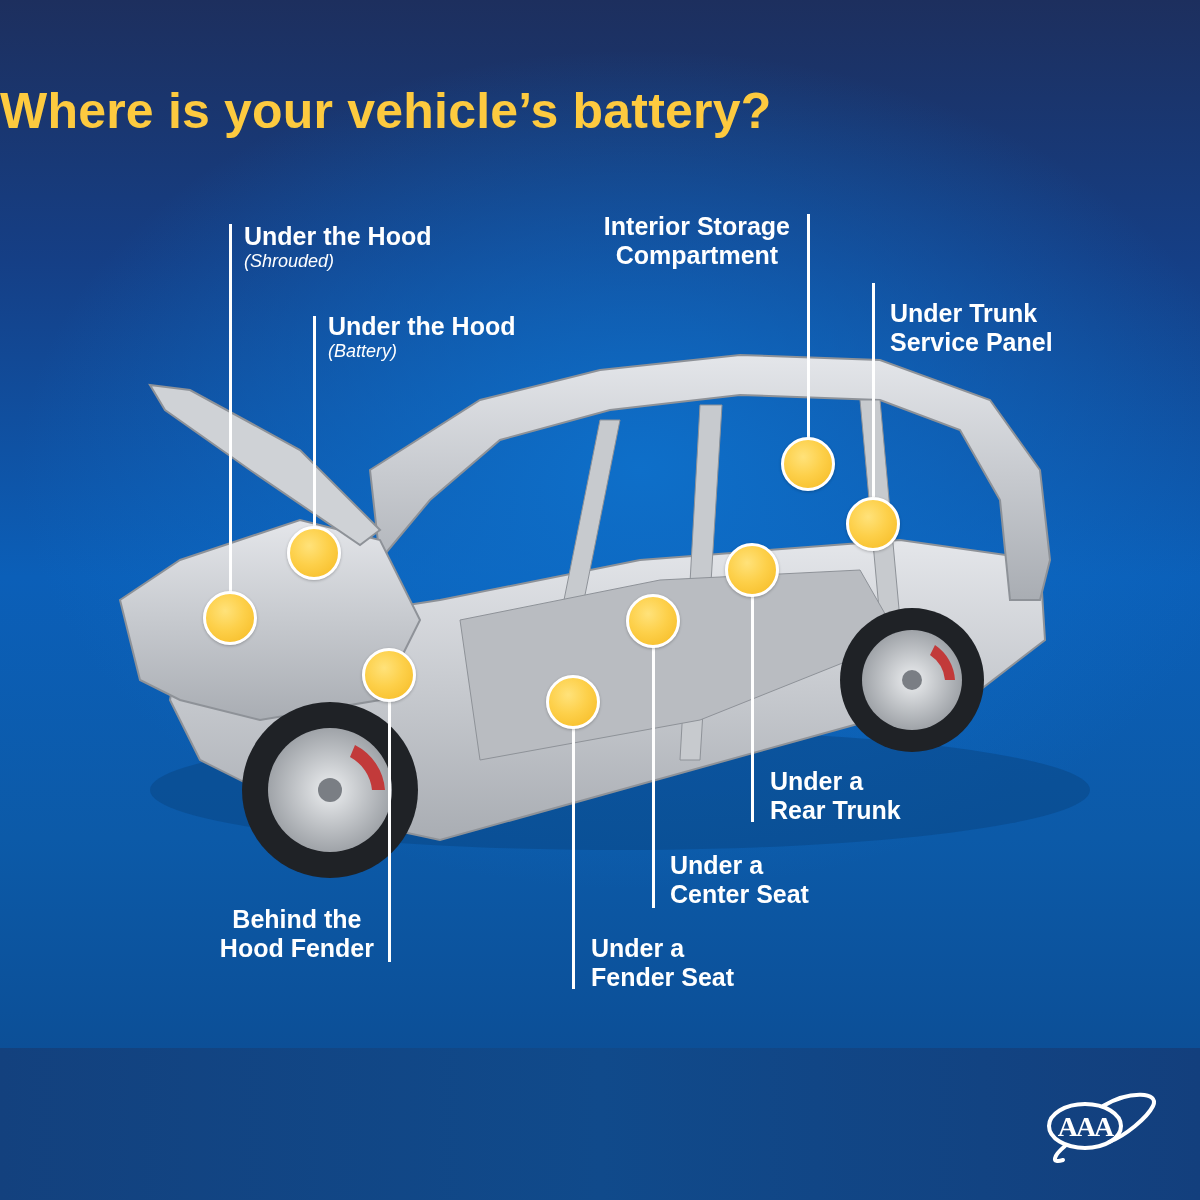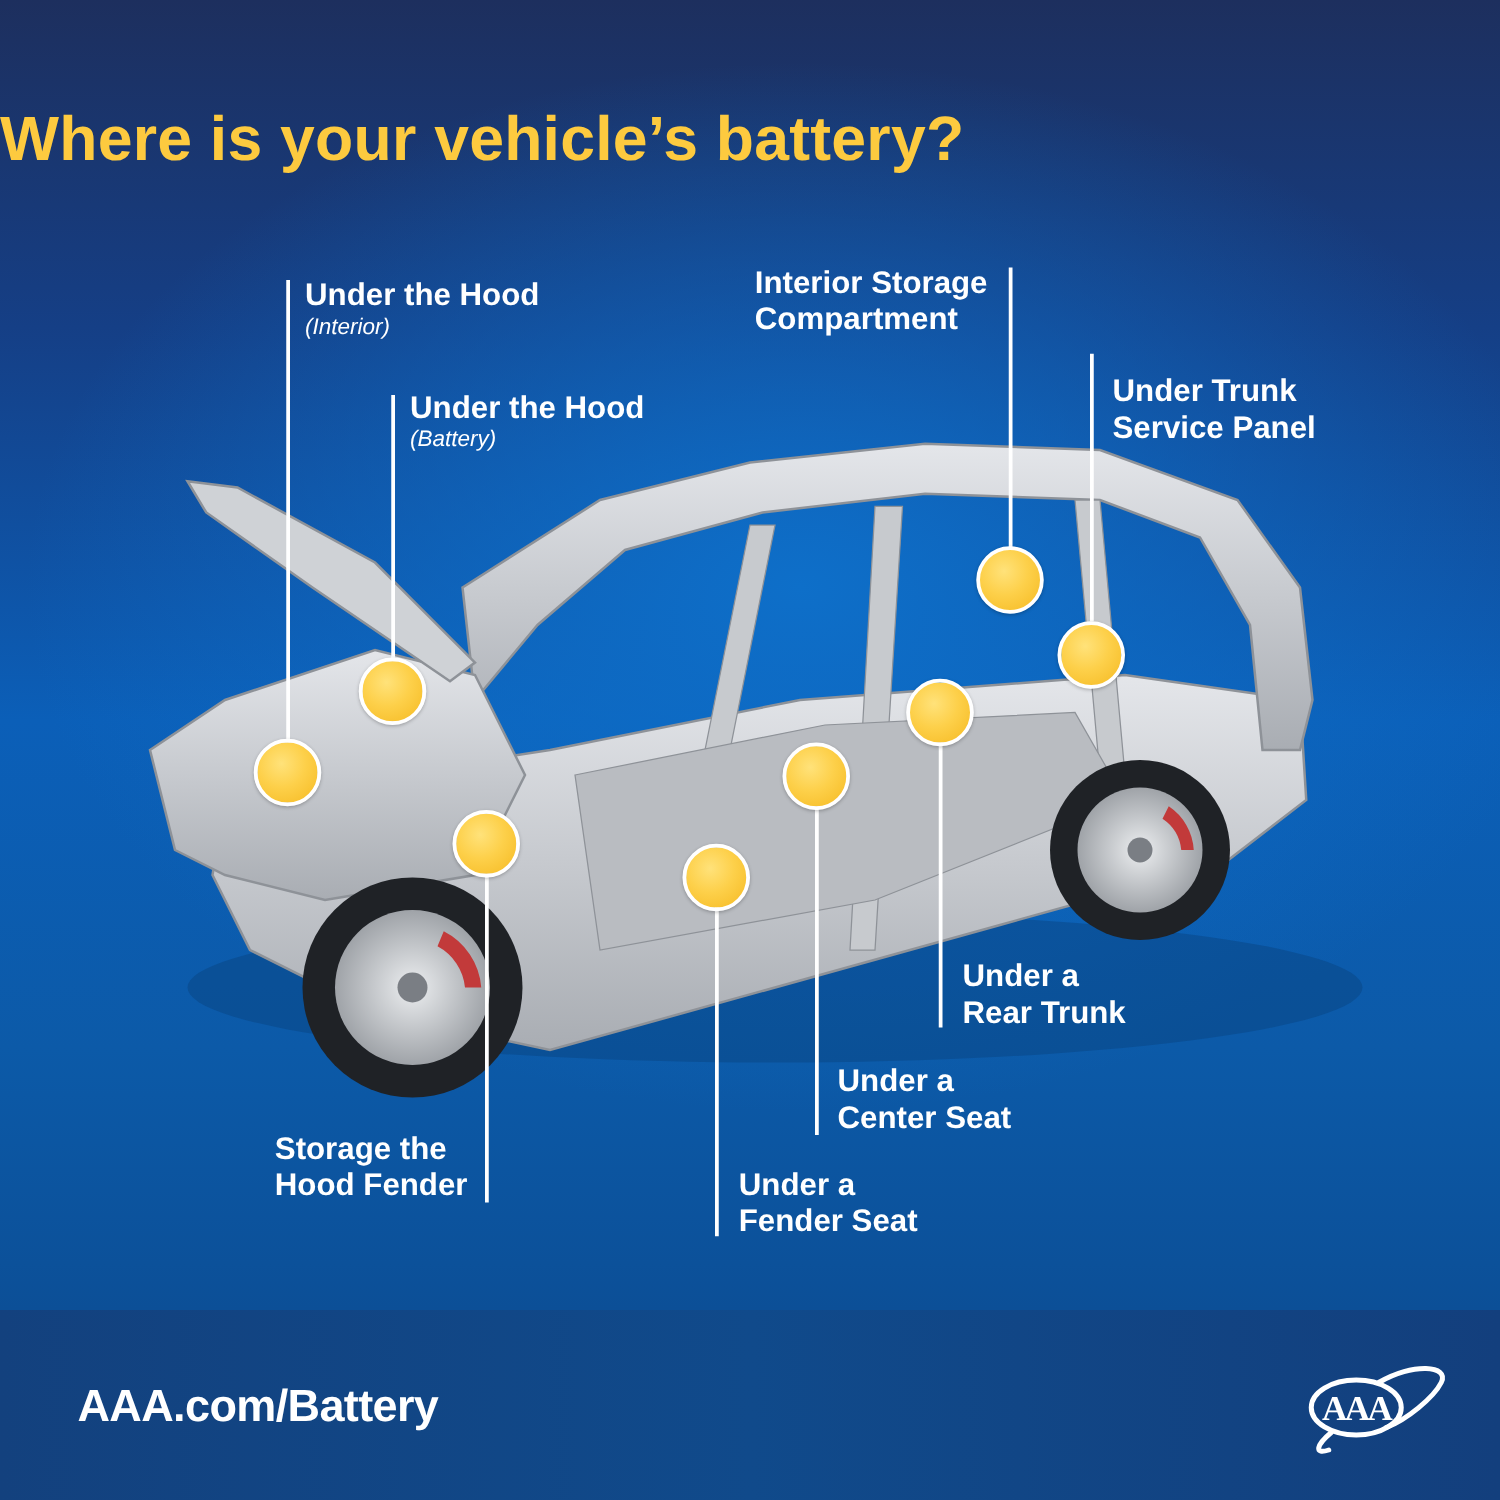--- a/index.html
+++ b/index.html
@@ -31,21 +31,21 @@
       line-height: 29px;
       white-space: nowrap;
     }
     .label .sub {
       display: block;
       font-weight: 400;
       font-style: italic;
       font-size: 18px;
       line-height: 20px;
     }
-    .label.right { text-align: left; }
+    .label.right { text-align: center; }
     .vline {
       position: absolute; width: 3px; background: #ffffff;
     }
     .marker {
       position: absolute; width: 54px; height: 54px; border-radius: 50%;
       border: 3px solid #ffffff;
       background: radial-gradient(circle at 40% 35%, #ffe27a 0%, #fdd04a 45%, #f5b921 100%);
       box-shadow: 0 1px 3px rgba(0,0,0,0.25);
     }
     .car { position: absolute; left: 0; top: 0; width: 1200px; height: 1048px; }
@@ -119,52 +119,51 @@
 <div class="marker" style="left:287px; top:526px;"></div>
 <div class="marker" style="left:781px; top:437px;"></div>
 <div class="marker" style="left:846px; top:497px;"></div>
 <div class="marker" style="left:362px; top:648px;"></div>
 <div class="marker" style="left:546px; top:675px;"></div>
 <div class="marker" style="left:626px; top:594px;"></div>
 <div class="marker" style="left:725px; top:543px;"></div>
 
 <div class="label" style="left:244px; top:222px;">
   <span>Under the Hood</span>
-  <span class="sub">(Interior)</span>
+  <span class="sub">(Shrouded)</span>
 </div>
 <div class="label" style="left:328px; top:312px;">
   <span>Under the Hood</span>
   <span class="sub">(Battery)</span>
 </div>
 <div class="label right" style="right:410px; top:212px;">
   <div>Interior Storage</div>
   <div>Compartment</div>
 </div>
 <div class="label" style="left:890px; top:282px;margin-top:17px;">
   <div>Under Trunk</div>
   <div>Service Panel</div>
 </div>
 <div class="label right" style="right:826px; top:905px;">
-  <div>Storage the</div>
+  <div>Behind the</div>
   <div>Hood Fender</div>
 </div>
 <div class="label" style="left:591px; top:934px;">
   <div>Under a</div>
   <div>Fender Seat</div>
 </div>
 <div class="label" style="left:670px; top:851px;">
   <div>Under a</div>
   <div>Center Seat</div>
 </div>
 <div class="label" style="left:770px; top:767px;">
   <div>Under a</div>
   <div>Rear Trunk</div>
 </div>
 
 <div class="footer">
-  <div class="footer-url">AAA.com/Battery</div>
   <svg class="logo" viewBox="0 0 125 80">
     <ellipse cx="50" cy="38" rx="36" ry="22" fill="none" stroke="#ffffff" stroke-width="4"></ellipse>
     <path d="M68 18 C95 2 125 4 118 18 C112 30 90 48 74 54" fill="none" stroke="#ffffff" stroke-width="4" stroke-linecap="round"></path>
     <path d="M30 58 C18 68 16 76 28 72" fill="none" stroke="#ffffff" stroke-width="4" stroke-linecap="round"></path>
     <text x="50" y="48" text-anchor="middle" fill="#ffffff" font-family="Liberation Serif, serif" font-weight="700" font-size="28" letter-spacing="-2">AAA</text>
   </svg>
 </div>
 
 </body></html>

